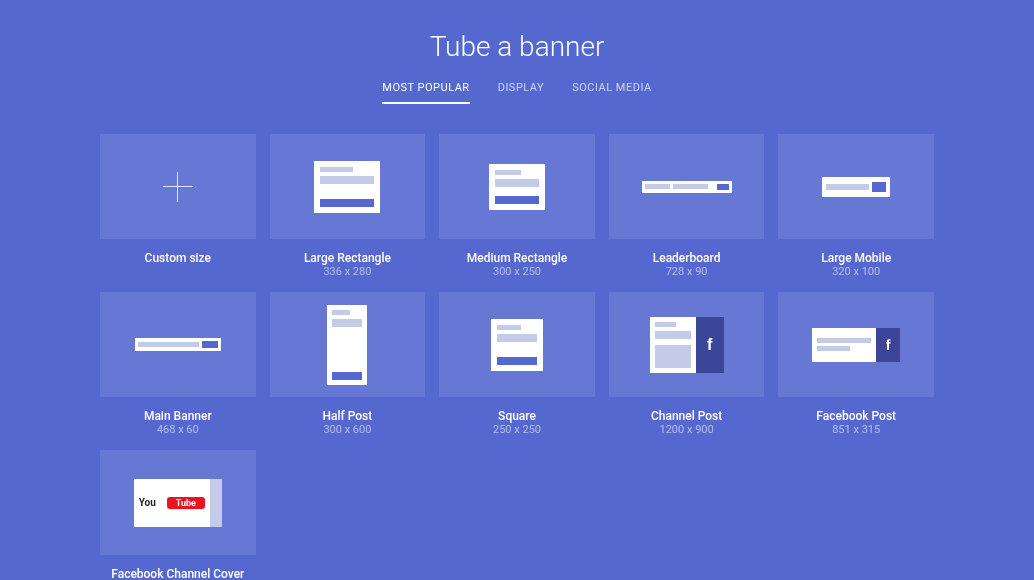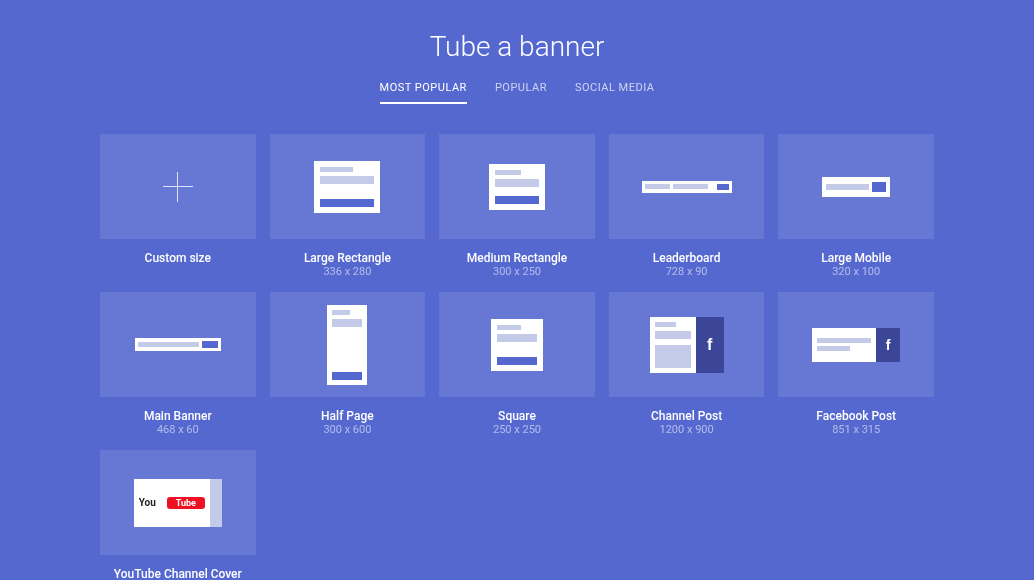--- a/index.html
+++ b/index.html
@@ -125,21 +125,21 @@
     .yt-tube { background:#e12; color:#fff; border-radius:3px; padding:1px 9px; margin-left:11px; font-size:9px;}
   </style>
 </head>
 <body>
 
 <div class="container">
   <h1 class="title">Tube a banner</h1>
 
   <div class="tabs">
     <div class="tab active">MOST POPULAR</div>
-    <div class="tab">POPULAR</div>
+    <div class="tab">DISPLAY</div>
     <div class="tab">SOCIAL MEDIA</div>
   </div>
 
   <div class="grid">
 
     <div class="card">
       <div class="card-preview">
         <div class="plus-icon"></div>
       </div>
       <div class="card-label">Custom size</div>
@@ -205,21 +205,21 @@
 
     <div class="card">
       <div class="card-preview">
         <div class="mock-half">
           <div class="bar-s"></div>
             <div class="bar-m"></div>
             <div style="flex:1"></div>
             <div class="fill-accent"></div>
         </div>
       </div>
-      <div class="card-label">Half Page</div>
+      <div class="card-label">Half Post</div>
       <div class="card-dims">300 x 600</div>
     </div>
 
     <div class="card">
       <div class="card-preview">
         <div class="mock-sq">
           <div class="bar-s"></div>
             <div class="bar-m"></div>
             <div class="fill-accent"></div>
         </div>
@@ -263,18 +263,18 @@
         <div class="mock-yt">
           <div class="left">
             <div class="yt-logo">
               <span>You</span>
                 <span class="yt-tube">Tube</span>
             </div>
           </div>
           <div class="right"></div>
         </div>
       </div>
-      <div class="card-label">YouTube Channel Cover</div>
+      <div class="card-label">Facebook Channel Cover</div>
       <div class="card-dims">2560 x 1440</div>
     </div>
 
   </div>
 </div>
 
 </body></html>

